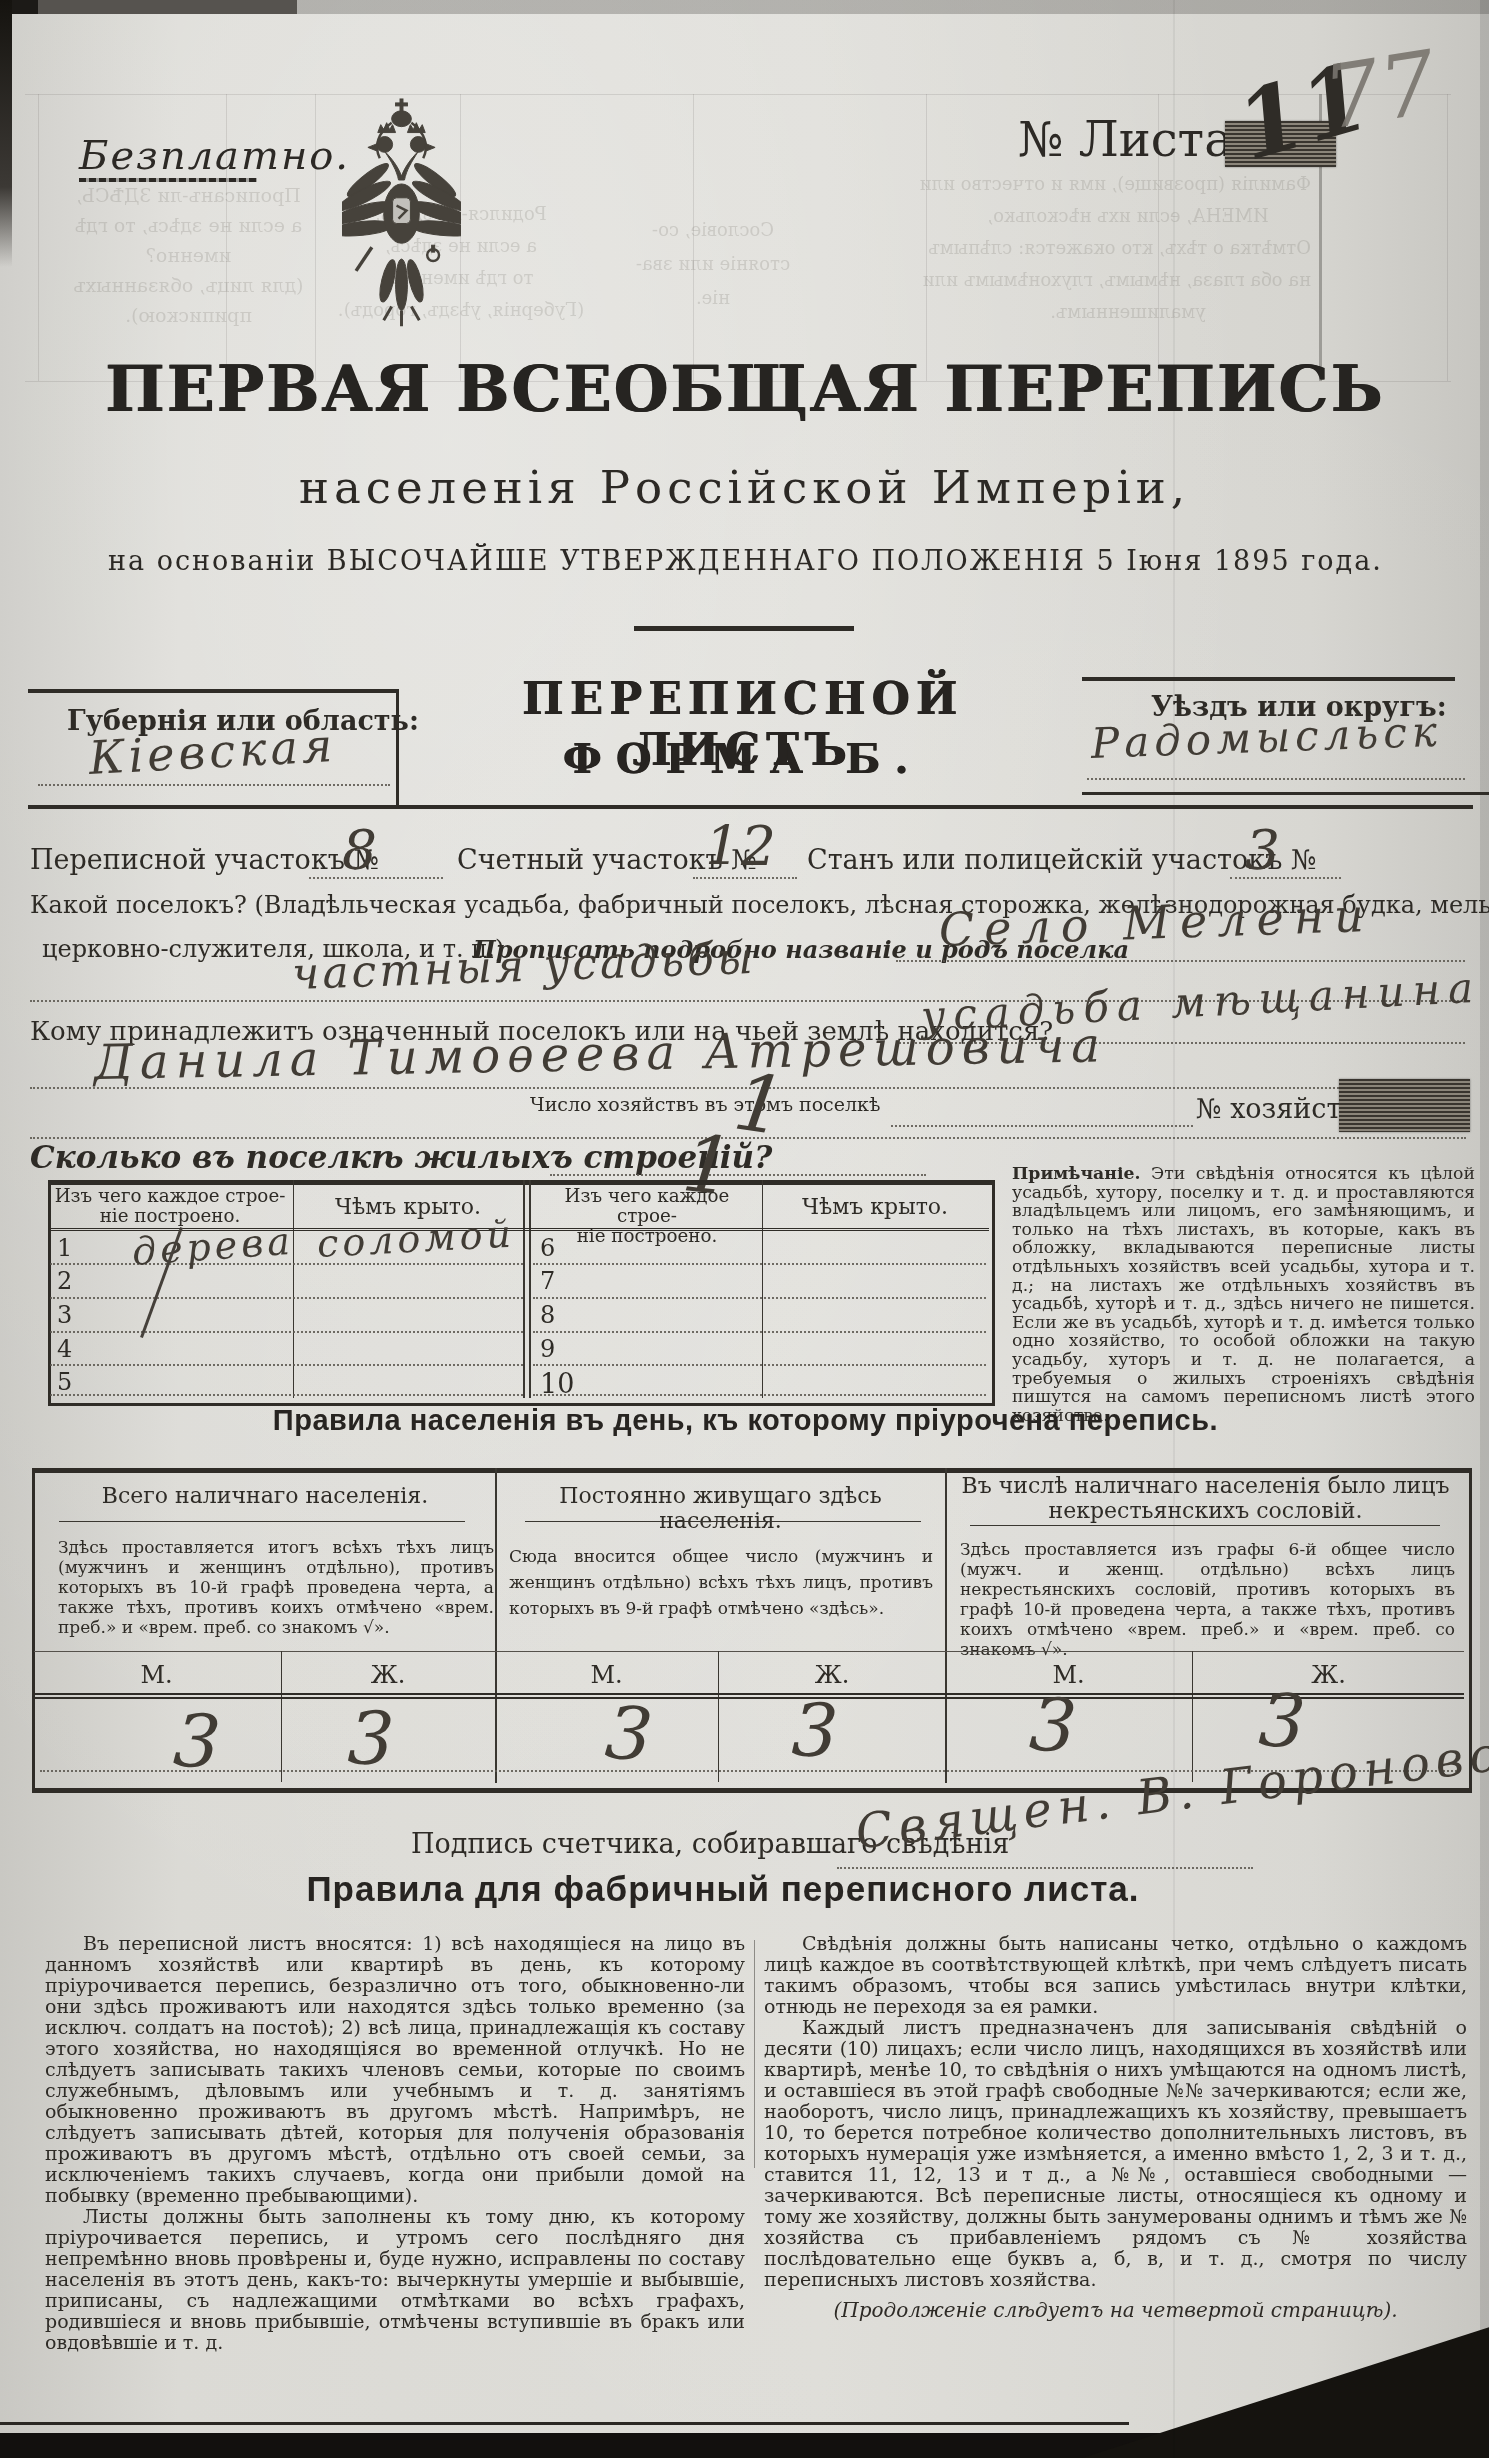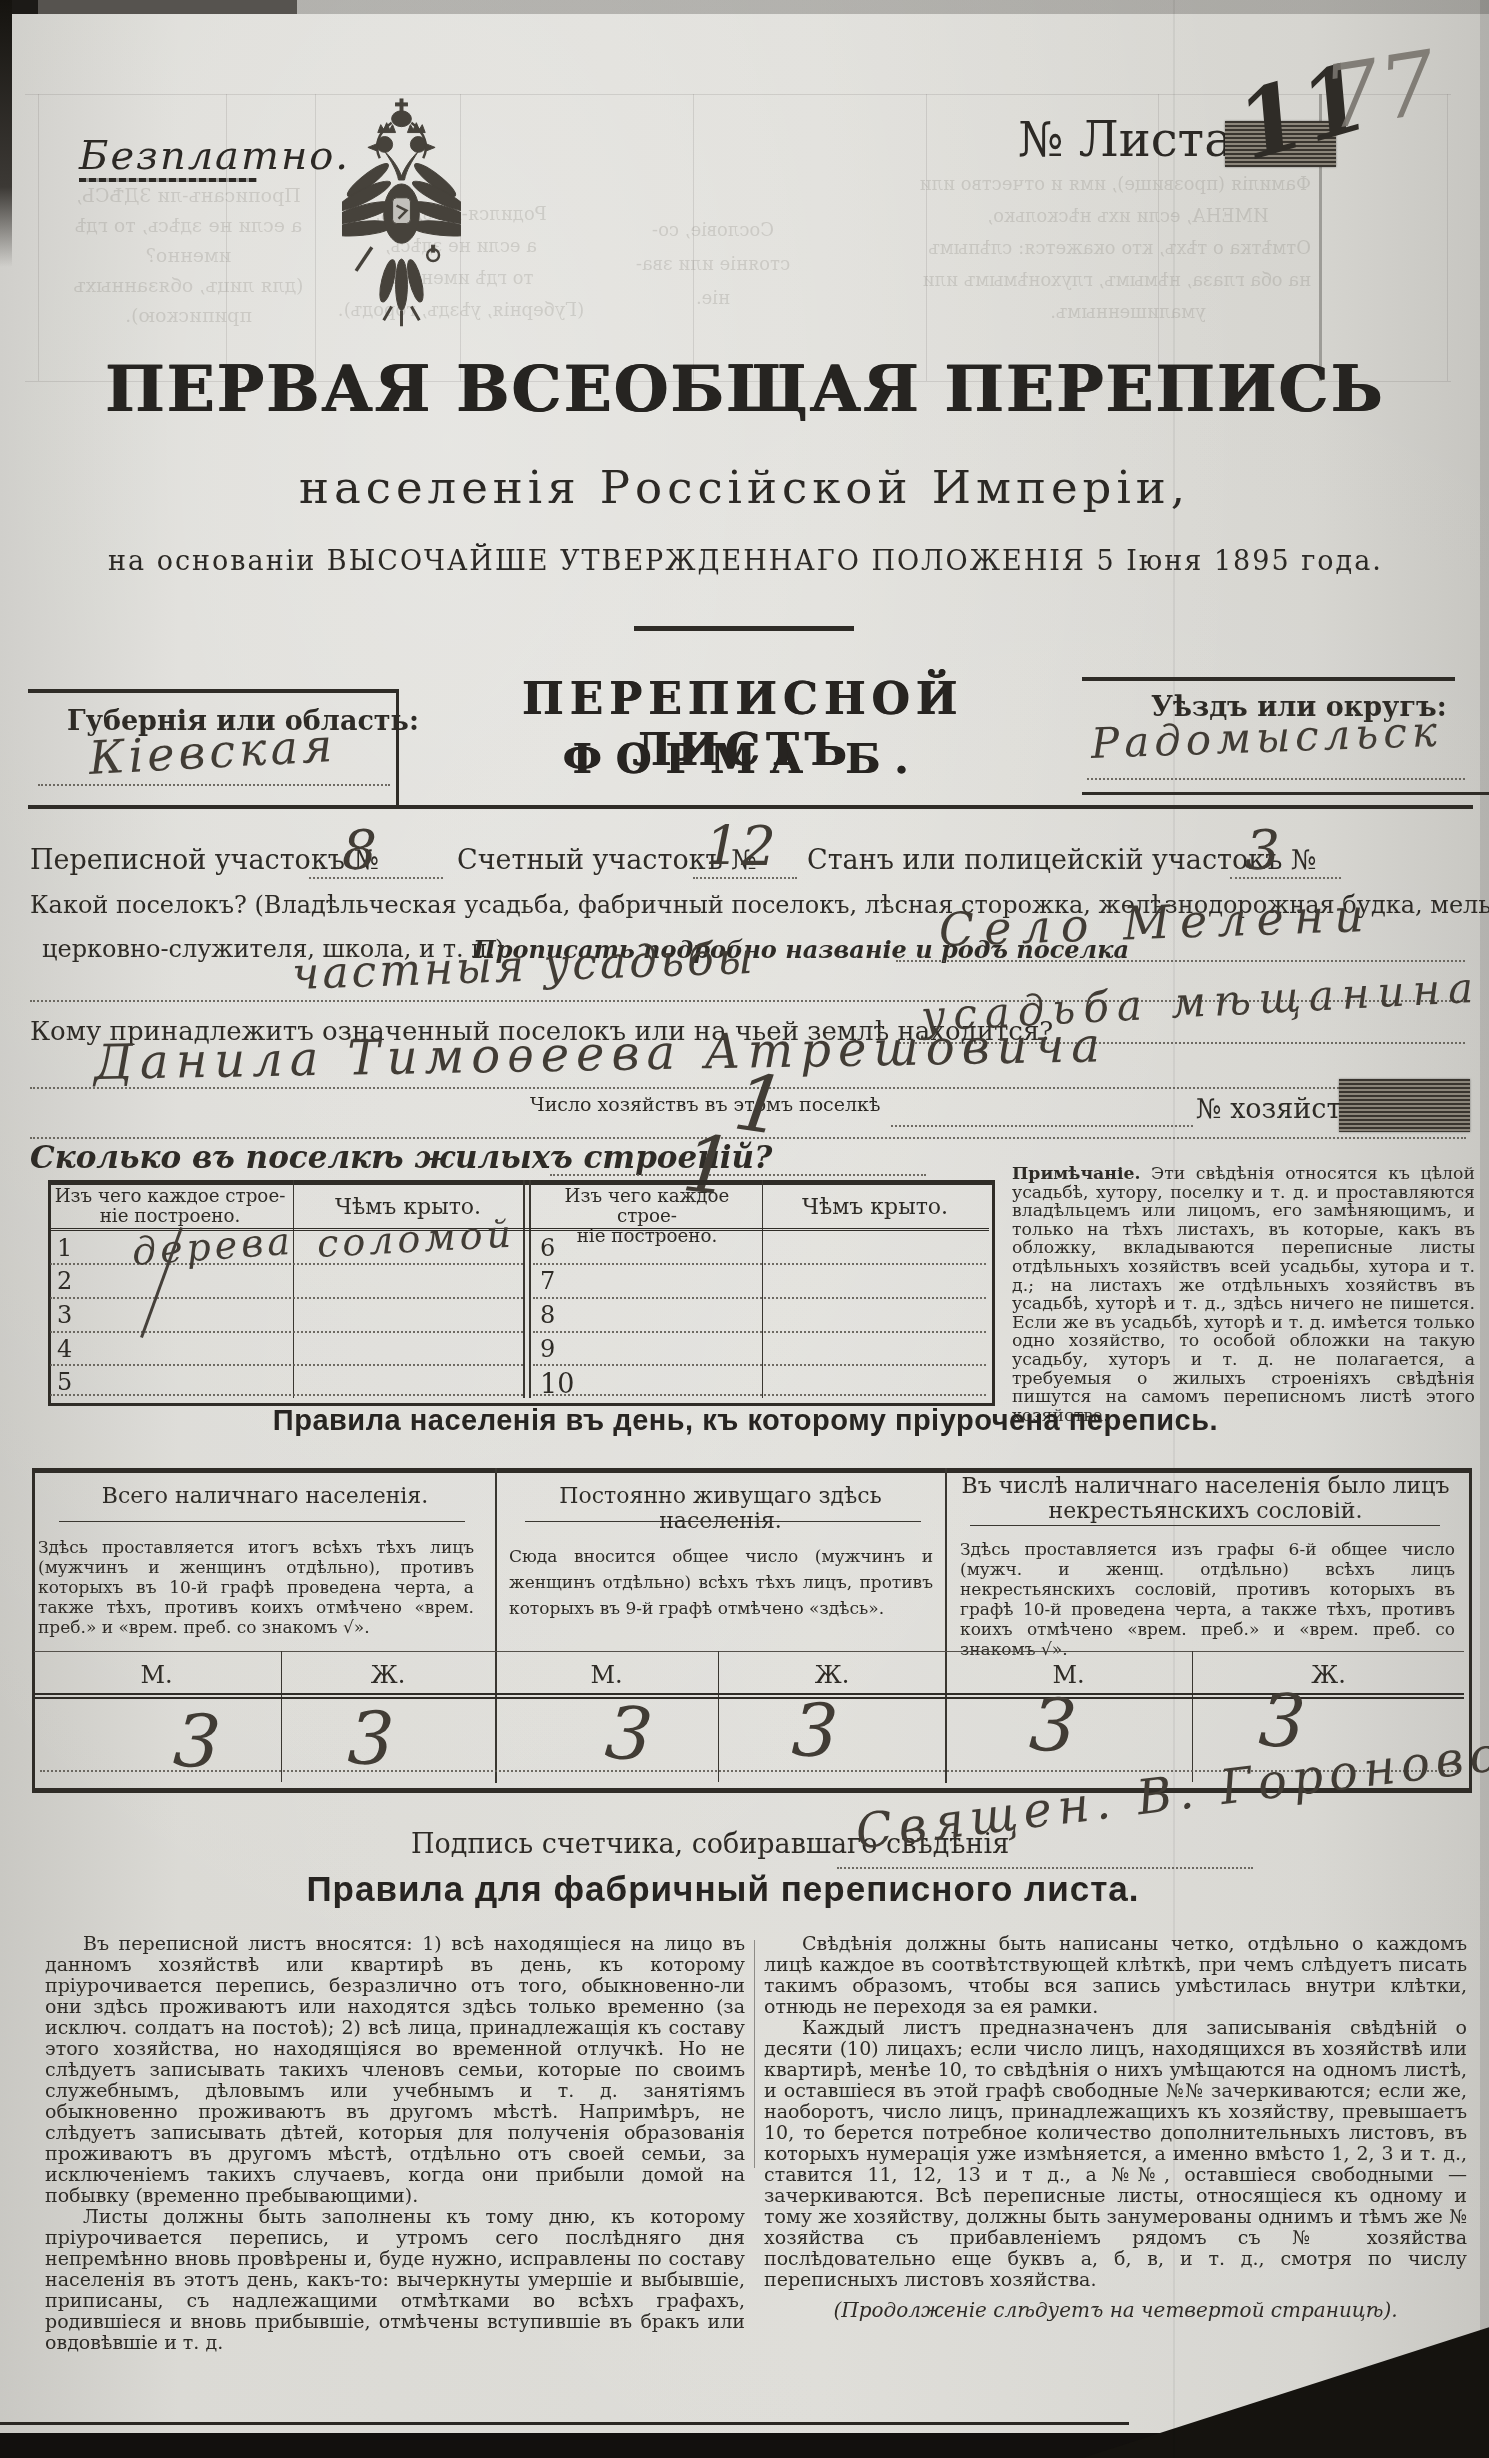--- a/index.html
+++ b/index.html
@@ -236,21 +236,21 @@
   <div class="vline" style="left:495px;top:1468px;height:315px;width:2px;"></div>
   <div class="vline" style="left:945px;top:1468px;height:315px;width:2px;"></div>
 
   <div class="a center" style="left:40px;top:1483px;width:450px;font-size:22px;">Всего наличнаго населенія.</div>
   <div class="a center" style="left:952px;top:1473px;width:507px;font-size:22px;line-height:25px;">Въ числѣ наличнаго населенія было лицъ некрестьянскихъ сословій.</div>
   <div class="a center" style="left:501px;top:1483px;width:439px;font-size:22px;">Постоянно живущаго здѣсь населенія.</div>
   <div class="a" style="left:59px;top:1521px;width:406px;border-bottom:1.5px solid #3a3731;"></div>
   <div class="a" style="left:525px;top:1521px;width:396px;border-bottom:1.5px solid #3a3731;"></div>
   <div class="a" style="left:970px;top:1525px;width:470px;border-bottom:1.5px solid #3a3731;"></div>
 
-  <div class="a just desc" style="left:28px;top:1531px;width:436px;">Здѣсь проставляется итогъ всѣхъ тѣхъ лицъ (мужчинъ и женщинъ отдѣльно), противъ которыхъ въ 10-й графѣ проведена черта, а также тѣхъ, противъ коихъ отмѣчено «врем. преб.» и «врем. преб. со знакомъ √».</div>
+  <div class="a just desc" style="left:48px;top:1531px;width:436px;">Здѣсь проставляется итогъ всѣхъ тѣхъ лицъ (мужчинъ и женщинъ отдѣльно), противъ которыхъ въ 10-й графѣ проведена черта, а также тѣхъ, противъ коихъ отмѣчено «врем. преб.» и «врем. преб. со знакомъ √».</div>
   <div class="a just desc" style="left:499px;top:1537px;width:424px;line-height:26px;">Сюда вносится общее число (мужчинъ и женщинъ отдѣльно) всѣхъ тѣхъ лицъ, противъ которыхъ въ 9-й графѣ отмѣчено «здѣсь».</div>
   <div class="a just desc" style="left:950px;top:1533px;width:495px;">Здѣсь проставляется изъ графы 6-й общее число (мужч. и женщ. отдѣльно) всѣхъ лицъ некрестьянскихъ сословій, противъ которыхъ въ графѣ 10-й проведена черта, а также тѣхъ, противъ коихъ отмѣчено «врем. преб.» и «врем. преб. со знакомъ √».</div>
 
   <div class="a" style="left:34px;top:1651px;width:1430px;border-top:1px solid #55514b;"></div>
   <div class="vline" style="left:281px;top:1651px;height:131px;"></div>
   <div class="vline" style="left:718px;top:1651px;height:131px;"></div>
   <div class="vline" style="left:1192px;top:1651px;height:131px;"></div>
   <div class="a center" style="left:32px;top:1661px;width:249px;font-size:24px;">М.</div>
   <div class="a center" style="left:281px;top:1661px;width:214px;font-size:24px;">Ж.</div>
   <div class="a center" style="left:495px;top:1661px;width:223px;font-size:24px;">М.</div>

